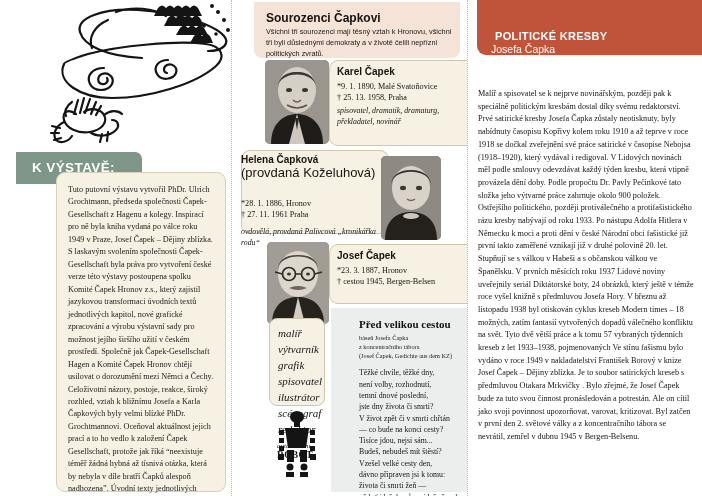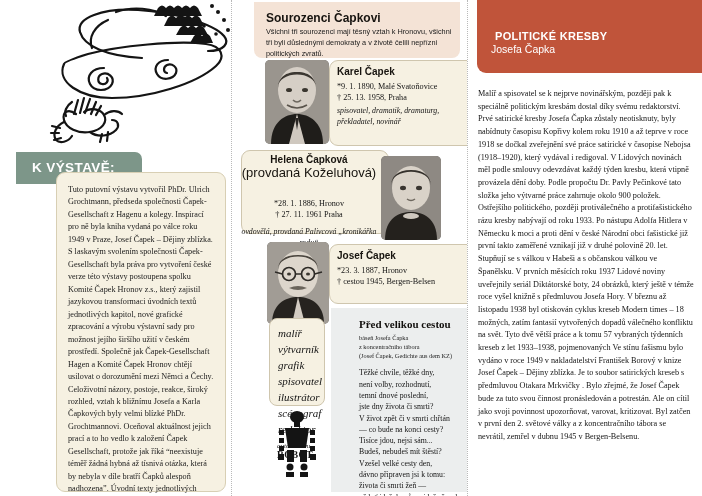--- a/index.html
+++ b/index.html
@@ -74,21 +74,21 @@
   }
 
   
   #karel{left:10px;top:60px;width:226px;height:92px;}
   #karel .portrait{left:24px;top:0px;width:64px;height:84px;}
   #karel .txt{position:absolute;left:96px;top:6px;width:132px;}
 
   
   #helena{left:10px;top:150px;width:226px;height:92px;}
   #helena .portrait{left:140px;top:6px;width:60px;height:84px;}
-  #helena .txt{position:absolute;left:0px;top:4px;width:136px;text-align:center;}
+  #helena .txt{position:absolute;left:0px;top:4px;width:136px;text-align:left;}
 
   
   #josef{left:10px;top:240px;width:226px;height:96px;}
   #josef .portrait{left:26px;top:2px;width:62px;height:82px;}
   #josef .txt{position:absolute;left:96px;top:10px;width:132px;}
 
   .roles-card{
     position:absolute;left:38px;top:318px;width:54px;height:86px;
     background:#f6f1e2;border:1px solid #cfc6ae;border-radius:8px;
   }
@@ -120,21 +120,21 @@
     font-size:6.3px;line-height:1.45;color:#1b1b1b;
   }
   .poem .verse{
     padding:7px 0 0 12px;font-family:"Liberation Serif",serif;
     font-size:7.8px;line-height:1.45;color:#141414;
   }
 
   
   .col-right{position:absolute;left:467px;top:0;width:235px;height:496px;background:#fff;}
   .red-panel{
-    position:absolute;left:10px;top:0;width:225px;height:73px;
+    position:absolute;left:10px;top:0;width:225px;height:55px;
     background:#c0543a;border-radius:0 0 0 9px;
   }
   .red-panel .t1{
     padding:30px 0 0 18px;color:#fff;font-size:11px;font-weight:bold;letter-spacing:.3px;
   }
   .red-panel .t2{
     padding:1px 0 0 14px;color:#fff;font-size:10.5px;
   }
   .red-body{
     position:absolute;left:11px;top:88px;width:216px;

